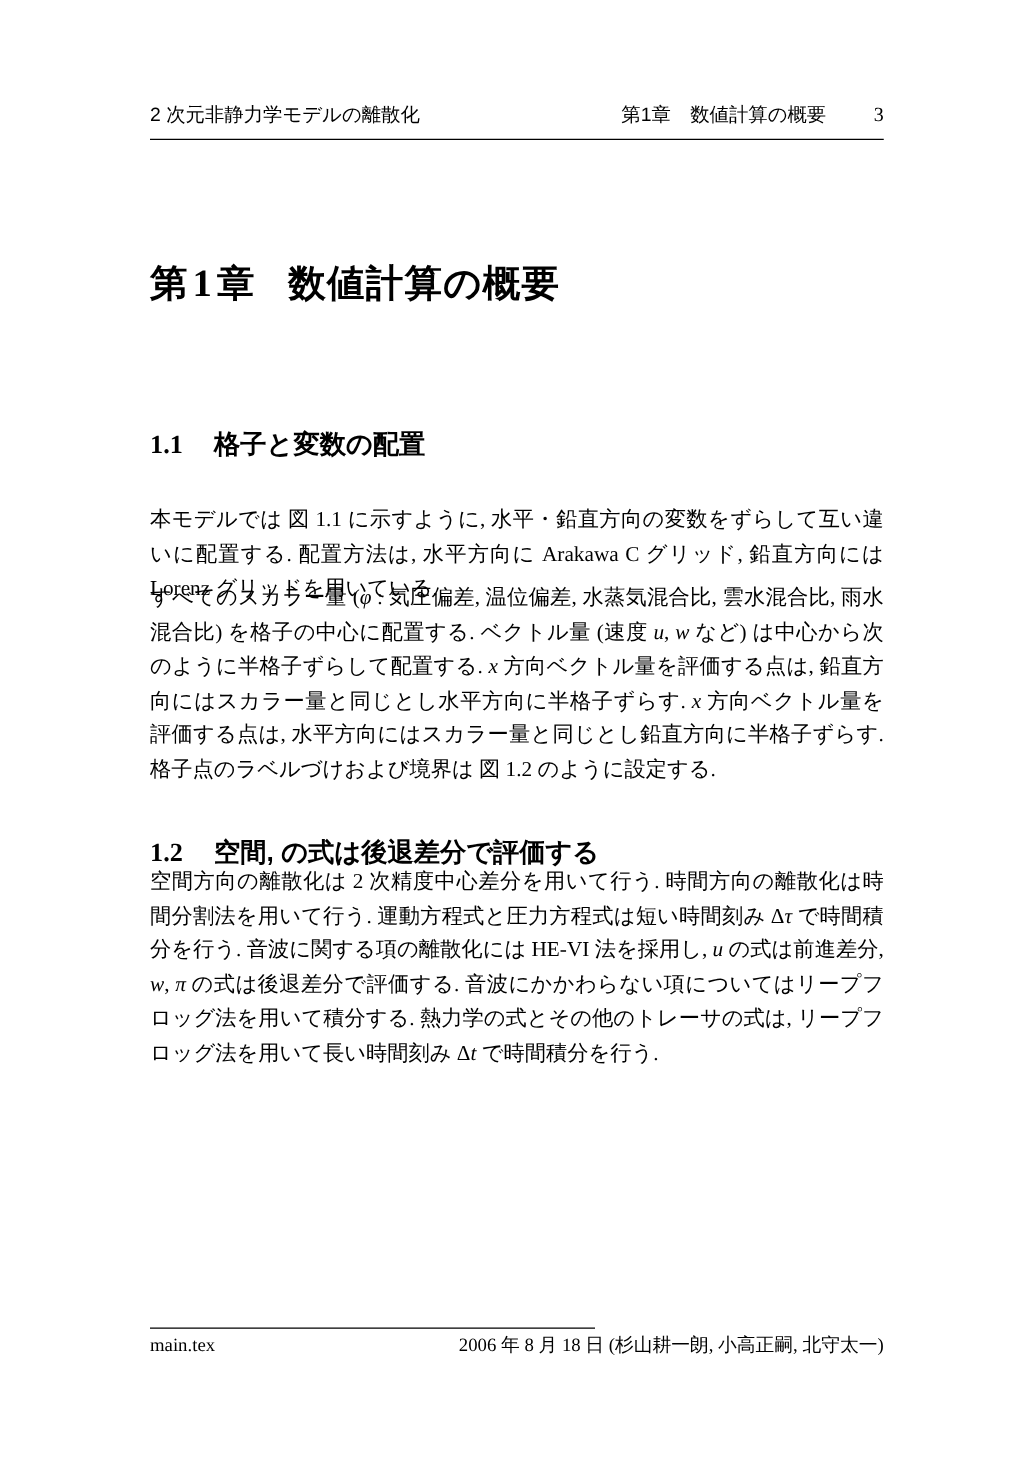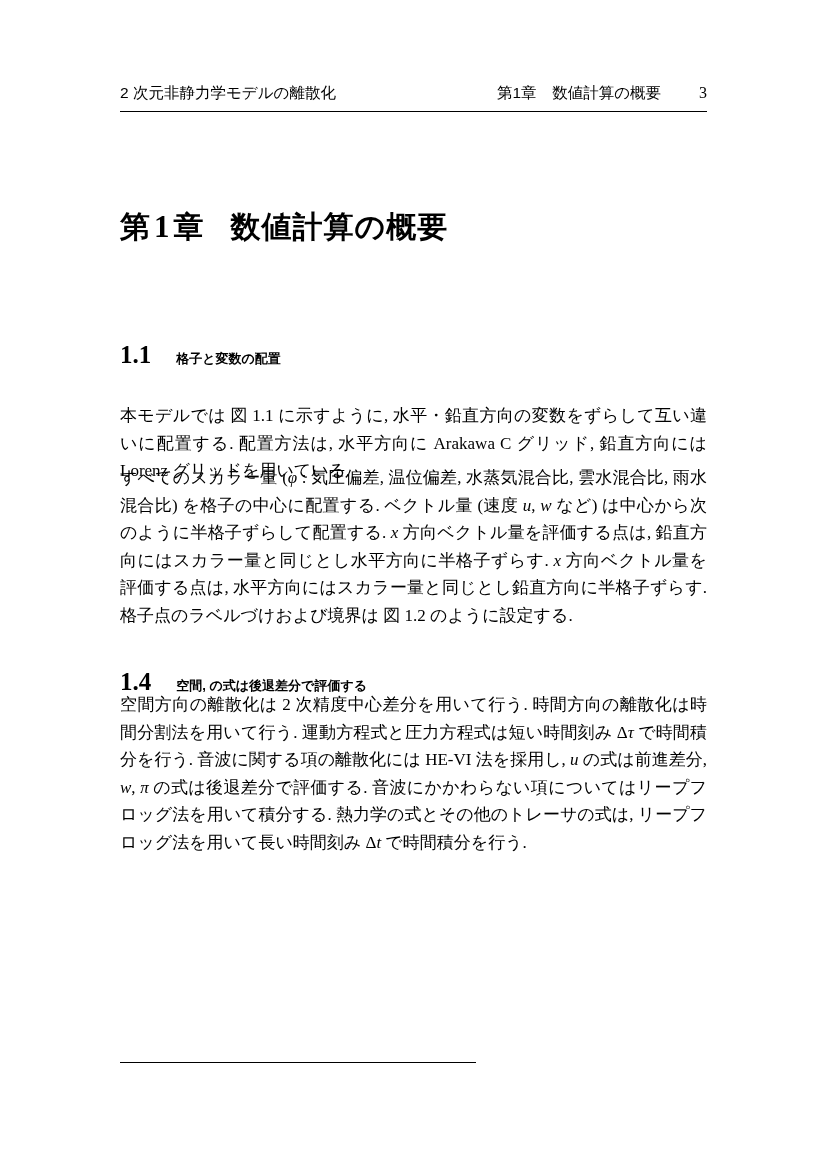--- a/index.html
+++ b/index.html
@@ -42,25 +42,25 @@
 
   
   .section {
     position:absolute; left:120px; margin:0;
     font-weight:bold; line-height:28px;
   }
   .sec-1 { top:341px; }
   .sec-2 { top:668px; }
   .sec-num {
     font-family:"Liberation Serif","DejaVu Serif",serif;
-    font-size:25px;
+    font-size:21px;
   }
   .sec-title {
     font-family:"Liberation Sans","DejaVu Sans",sans-serif;
-    font-size:13px; margin-left:25px;
+    font-size:21px; margin-left:25px;
   }
 
   
   .para {
     position:absolute; left:120px; width:587px; margin:0;
     font-size:17px; line-height:27.5px;
     text-align:justify;
   }
   .para-1 { top:402px; }
   .para-2 { top:464px; }
@@ -89,19 +89,23 @@
   <div class="rule header-rule"></div>
 
   <h1 class="chapter"><span>第</span><span class="ch-num">1</span><span>章</span><span class="ch-title">数値計算の概要</span></h1>
 
   <h2 class="section sec-1"><span class="sec-num">1.1</span><span class="sec-title">格子と変数の配置</span></h2>
 
   <p class="para para-1"><span>本モデルでは 図 1.1 に示すように, 水平・鉛直方向の変数をずらして互い違いに配置する. 配置方法は, 水平方向に Arakawa C グリッド, 鉛直方向には Lorenz グリッドを用いている.</span></p>
 
   <p class="para para-2"><span>すべてのスカラー量 (</span><span class="math">φ</span><span> : 気圧偏差, 温位偏差, 水蒸気混合比, 雲水混合比, 雨水混合比) を格子の中心に配置する. ベクトル量 (速度 </span><span class="math">u</span><span>, </span><span class="math">w</span><span> など) は中心から次のように半格子ずらして配置する. </span><span class="math">x</span><span> 方向ベクトル量を評価する点は, 鉛直方向にはスカラー量と同じとし水平方向に半格子ずらす. </span><span class="math">x</span><span> 方向ベクトル量を評価する点は, 水平方向にはスカラー量と同じとし鉛直方向に半格子ずらす. 格子点のラベルづけおよび境界は 図 1.2 のように設定する.</span></p>
 
-  <h2 class="section sec-2"><span class="sec-num">1.4</span><span class="sec-title">空間, の式は後退差分で評価する</span></h2>
+  <h2 class="section sec-2"><span class="sec-num">1.2</span><span class="sec-title">空間, の式は後退差分で評価する</span></h2>
 
   <p class="para para-3"><span>空間方向の離散化は 2 次精度中心差分を用いて行う. 時間方向の離散化は時間分割法を用いて行う. 運動方程式と圧力方程式は短い時間刻み Δ</span><span class="math">τ</span><span> で時間積分を行う. 音波に関する項の離散化には HE-VI 法を採用し, </span><span class="math">u</span><span> の式は前進差分, </span><span class="math">w</span><span>, </span><span class="math">π</span><span> の式は後退差分で評価する. 音波にかかわらない項についてはリープフロッグ法を用いて積分する. 熱力学の式とその他のトレーサの式は, リープフロッグ法を用いて長い時間刻み Δ</span><span class="math">t</span><span> で時間積分を行う.</span></p>
 
   <div class="rule footer-rule"></div>
+  <div class="footer">
+    <span>main.tex</span>
+    <span class="footer-right">2006 年 8 月 18 日 (杉山耕一朗, 小高正嗣, 北守太一)</span>
+  </div>
 
 </div>
 
 </body></html>

